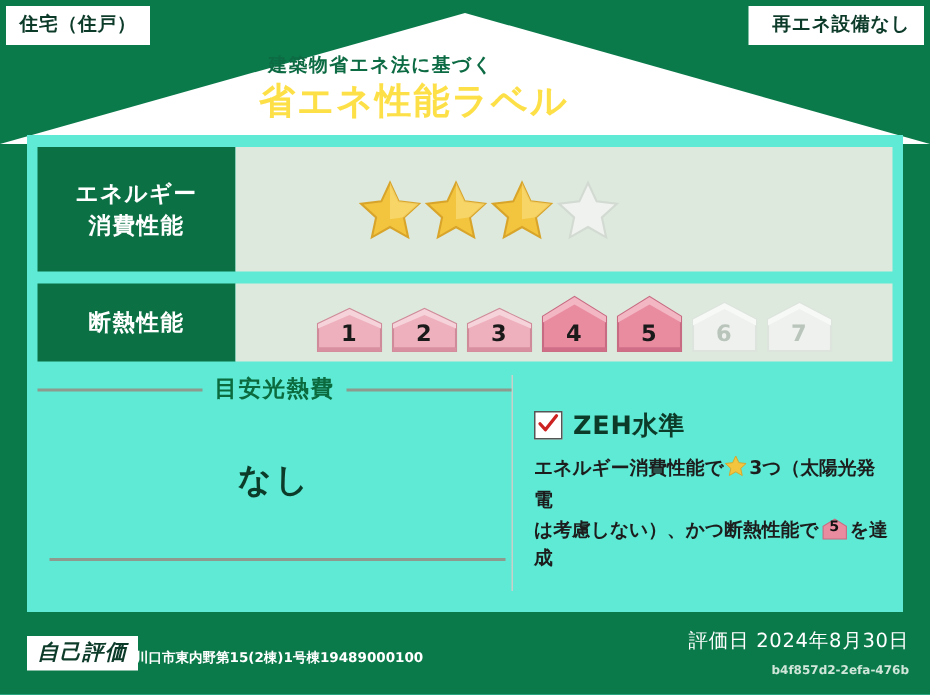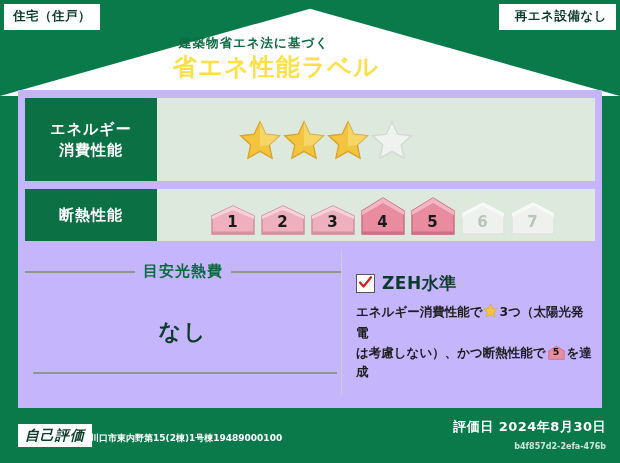--- a/index.html
+++ b/index.html
@@ -33,21 +33,21 @@
   .title-sub{
     font-size:12.5px;font-weight:bold;color:#0d6b44;letter-spacing:1px;line-height:1.1;
   }
   .title-main{
     font-size:24px;font-weight:bold;color:#fde047;letter-spacing:1.5px;line-height:1.25;margin-top:2px;padding-left:44px;
   }
 
   
   .panel{
     position:absolute;left:18px;top:90px;width:584px;height:318px;
-    background:#c4b5fd;
+    background:#5eead4;
   }
 
   
   .perf-row{position:absolute;left:7px;display:flex;align-items:stretch;}
   .row-energy{top:8px;width:570px;height:83px;}
   .row-insul{top:99px;width:570px;height:52px;}
 
   .row-key{
     background:#0b7145;color:#ffffff;font-weight:bold;
     display:flex;flex-direction:column;align-items:center;justify-content:center;
@@ -69,21 +69,21 @@
     font-size:15px;font-weight:bold;color:#1a1a1a;
   }
   .house.off span{color:#b9c4bb;}
 
   
   .lower{position:absolute;left:7px;top:158px;width:570px;height:152px;display:flex;}
   .cost-col{width:316px;position:relative;}
   .vdiv{width:1px;background:#c9cfc9;margin:2px 14px 6px 0;}
   .zeh-col{flex:1;position:relative;padding-top:24px;}
 
-  .cost-head{display:flex;align-items:center;gap:8px;margin-top:14px;}
+  .cost-head{display:flex;align-items:center;gap:8px;margin-top:2px;}
   .cost-head .ln{flex:1;height:2px;background:#8d9a8d;}
   .cost-head .tx{font-size:15px;font-weight:bold;color:#0b6b3f;letter-spacing:1px;white-space:nowrap;}
   .cost-val{
     text-align:center;font-size:22px;font-weight:bold;color:#0d3b2a;
     margin-top:36px;letter-spacing:2px;
   }
   .cost-bottom-line{position:absolute;left:8px;right:4px;bottom:26px;height:2px;background:#8d9a8d;}
 
   .zeh-title{display:flex;align-items:center;gap:7px;}
   .chk{
@@ -108,21 +108,21 @@
   .self-eval{
     position:absolute;left:18px;bottom:16px;background:#ffffff;color:#0d3b2a;
     font-size:14px;font-weight:bold;padding:4px 7px;letter-spacing:1px;line-height:1.1;font-style:italic;
   }
   .addr{
     position:absolute;left:90px;bottom:18px;color:#ffffff;
     font-size:9px;font-weight:bold;letter-spacing:0px;white-space:nowrap;
   }
   .eval-date{
     position:absolute;right:14px;bottom:27px;color:#ffffff;
-    font-size:13px;font-weight:bold;letter-spacing:.5px;white-space:nowrap;
+    font-size:13px;font-weight:normal;letter-spacing:.5px;white-space:nowrap;
   }
   .hash{
     position:absolute;right:14px;bottom:12px;color:#cfe6d9;
     font-size:8px;letter-spacing:0px;white-space:nowrap;font-weight:bold;
   }
 </style>
 </head>
 <body>
 
 <div class="label-root">

